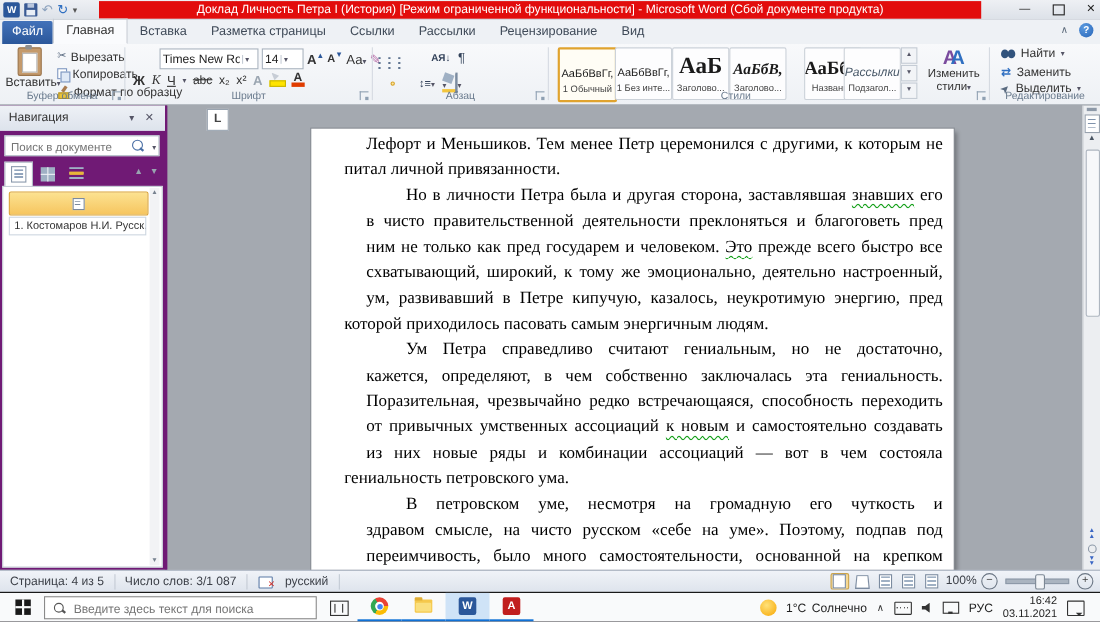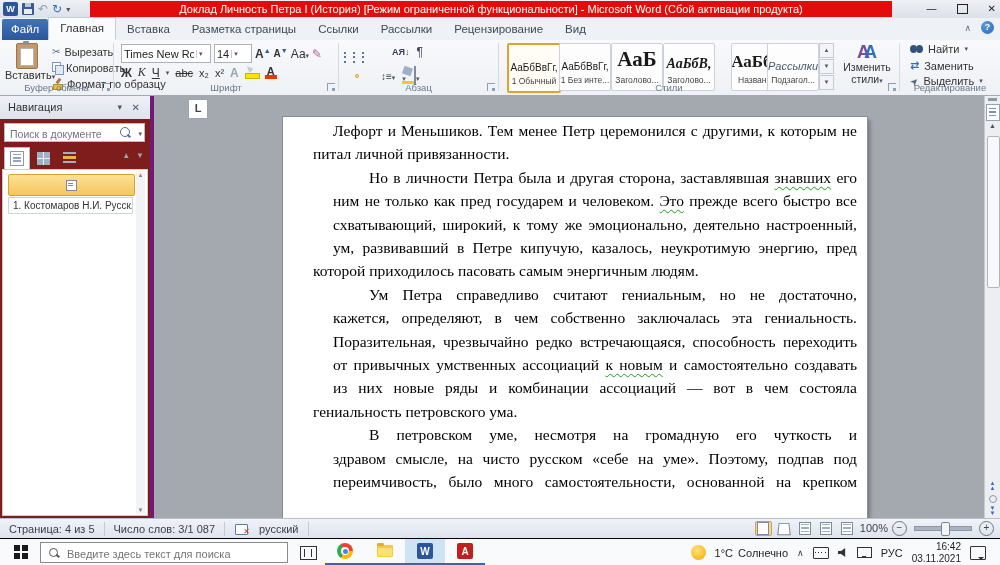--- a/index.html
+++ b/index.html
@@ -109,21 +109,21 @@
   
   #g-edit .erow{position:absolute;left:10px;display:flex;align-items:center;gap:5px;font-size:11px;color:#333;}
   .binoc{width:13px;height:8px;position:relative;}
   .binoc:before,.binoc:after{content:"";position:absolute;top:0;width:7px;height:8px;border-radius:50%;background:#31537d;}
   .binoc:before{left:0;} .binoc:after{right:0;}
   .replic{color:#2f6fc1;font-size:11px;font-weight:bold;}
   .selic{color:#5a6b80;font-size:10px;transform:rotate(-45deg);display:inline-block;}
   
   #workspace{left:0;top:95px;width:1000px;height:423px;background:#a4a9b0;}
   
-  #navpane{position:absolute;left:0;top:1px;width:150px;height:422px;background:#7f1d1d;border-right:4px solid #701a75;}
+  #navpane{position:absolute;left:0;top:1px;width:150px;height:422px;background:#701a75;border-right:2px solid #701a75;}
   #nav-head{position:absolute;left:0;top:0;width:150px;height:23px;background:linear-gradient(#eef1f6,#dde3ec);
             font-size:11px;color:#333;line-height:23px;padding-left:8px;box-sizing:border-box;}
   #nav-head .nh-ctl{position:absolute;top:0;font-size:9px;color:#556;line-height:23px;}
   #nav-search{position:absolute;left:4px;top:27px;width:141px;height:19px;background:#fff;border:1px solid #b3bcc7;box-sizing:border-box;}
   #nav-search input{position:absolute;left:3px;top:1px;width:105px;height:15px;border:none;outline:none;font-size:10.5px;color:#444;
                     font-family:"Liberation Sans",sans-serif;background:transparent;}
   .mag{position:absolute;right:14px;top:3px;width:8px;height:8px;border:1.5px solid #4a6fa5;border-radius:50%;}
   .mag:after{content:"";position:absolute;left:6px;top:7px;width:4px;height:1.5px;background:#4a6fa5;transform:rotate(40deg);}
   #nav-search .sdrop{position:absolute;right:2px;top:6px;font-size:7px;color:#556;}
   #nav-tabs{position:absolute;left:4px;top:51px;display:flex;}
@@ -227,21 +227,21 @@
 <div id="app">
 
   <div id="titlebar" class="abs">
     <div id="qat" class="abs">
       <span class="wlogo">W</span>
       <span class="floppy"></span>
       <span class="qbtn dim">↶</span>
       <span class="qbtn">↻</span>
       <span class="qdrop">▾</span>
     </div>
-    <div id="title-band" class="abs">Доклад Личность Петра I (История) [Режим ограниченной функциональности] - Microsoft Word (Сбой активации продукта)</div>
+    <div id="title-band" class="abs">Доклад Личность Петра I (История) [Режим ограниченной функциональности] - Microsoft Word (Сбой документе продукта)</div>
     <div id="wbtns" class="abs">
       <span class="mini">—</span>
       <span class="maxi"></span>
       <span class="clos">✕</span>
     </div>
   </div>
 
   <div id="tabrow" class="abs">
       <div class="rtab file">Файл</div>
       <div class="rtab active">Главная</div>
@@ -278,21 +278,21 @@
           <span>Формат по образцу</span>
         </div>
       </div>
       <div class="glabel">Буфер обмена</div>
       <span class="launcher"></span>
     </div>
     <div class="gsep" style="left:113px;"></div>
 
     <div class="rgroup" id="g-font" style="left:114px;width:224px;">
       <div class="row1">
-        <div class="combo" style="width:84px;">
+        <div class="combo" style="width:84px;margin-left:24px;">
           <span class="cv" style="width:70px;">Times New Ro</span>
             <span class="ca">▾</span>
         </div>
         <div class="combo" style="width:32px;">
           <span class="cv">14</span>
             <span class="ca">▾</span>
         </div>
         <span class="fbtn grow">А<sup>▲</sup></span>
         <span class="fbtn grow" style="font-size:10px;">А<sup>▼</sup></span>
         <span class="fbtn"><span>Аа</span><span class="tiny-caret">▾</span></span>
@@ -443,20 +443,21 @@
         </div>
     </div>
 
     <div id="tabstop">L</div>
 
     <div id="page">
       <div id="doctext">
           <div class="dline jl">Лефорт и Меньшиков. Тем менее Петр церемонился с другими, к которым не</div>
           <div class="dline">питал личной привязанности.</div>
           <div class="dline jl ind">Но в личности Петра была и другая сторона, заставлявшая <span class="miss">знавших</span> его</div>
+          <div class="dline jl">в чисто правительственной деятельности преклоняться и благоговеть пред</div>
           <div class="dline jl">ним не только как пред государем и человеком. <span class="miss">Это</span> прежде всего быстро все</div>
           <div class="dline jl">схватывающий, широкий, к тому же эмоционально, деятельно настроенный,</div>
           <div class="dline jl">ум, развивавший в Петре кипучую, казалось, неукротимую энергию, пред</div>
           <div class="dline">которой приходилось пасовать самым энергичным людям.</div>
           <div class="dline jl ind">Ум Петра справедливо считают гениальным, но не достаточно,</div>
           <div class="dline jl">кажется, определяют, в чем собственно заключалась эта гениальность.</div>
           <div class="dline jl">Поразительная, чрезвычайно редко встречающаяся, способность переходить</div>
           <div class="dline jl">от привычных умственных ассоциаций <span class="miss">к новым</span> и самостоятельно создавать</div>
           <div class="dline jl">из них новые ряды и комбинации ассоциаций — вот в чем состояла</div>
           <div class="dline">гениальность петровского ума.</div>

